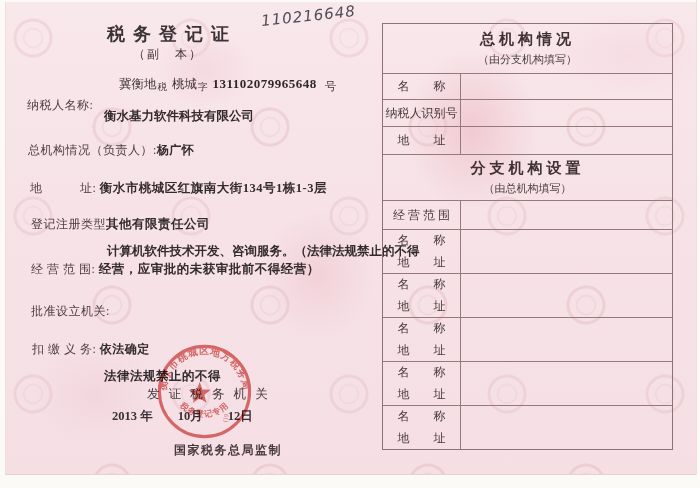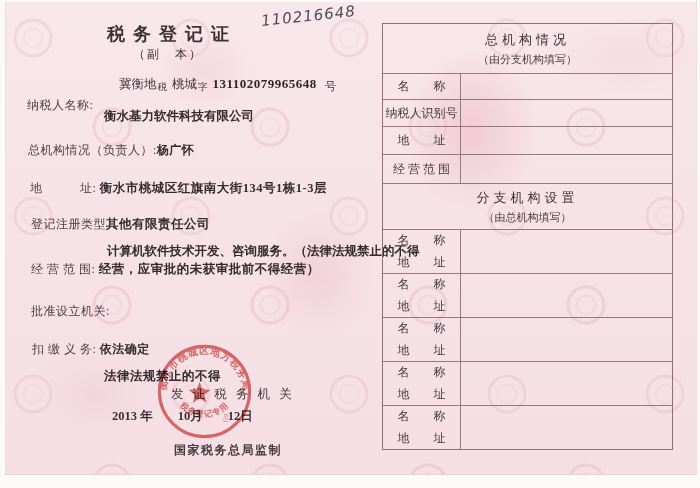--- a/index.html
+++ b/index.html
@@ -51,32 +51,32 @@
   }
   .title-wrap{position:absolute;left:62px;top:22px;width:212px;text-align:center;}
   .cert-title{font-size:18px;font-weight:700;color:#3a3236;letter-spacing:8px;margin-right:-8px;}
   .cert-sub{font-size:12px;color:#413539;letter-spacing:2px;}
   .serial{position:absolute;left:119px;top:76px;font-size:12.5px;color:#3d3336;display:flex;align-items:flex-start;white-space:pre;}
   .serial .sub{font-size:9.5px;position:relative;top:5px;margin:0 5px 0 1px;}
   .serial .num{font-weight:700;font-size:13px;letter-spacing:.5px;color:#2f282b;margin-right:8px;}
   .serial .suffix{position:relative;top:3px;font-size:11.5px;}
   
   .bureau{position:absolute;left:104px;top:368px;font-size:12.5px;font-weight:700;color:#332b2e;letter-spacing:.5px;}
-  .caption{position:absolute;left:171px;top:386px;font-size:12.5px;color:#473a3d;letter-spacing:3px;white-space:pre;}
+  .caption{position:absolute;left:147px;top:386px;font-size:12.5px;color:#473a3d;letter-spacing:3px;white-space:pre;}
   .dateline{position:absolute;left:112px;top:408px;font-size:12.5px;font-weight:600;color:#3b3134;white-space:pre;}
   .footer{position:absolute;left:126px;top:442px;font-size:12px;font-weight:600;color:#473a3d;letter-spacing:1.5px;padding-left:48px;}
   
   .rt{
     position:absolute;left:382px;top:23px;width:291px;height:427px;
     border:1.2px solid #8d7173;box-sizing:border-box;font-size:12px;color:#46393c;
   }
   .rrow{display:flex;box-sizing:border-box;border-top:1px solid #95797b;}
   .rrow:first-child{border-top:none;}
   .rhead{display:flex;flex-direction:column;align-items:center;justify-content:center;box-sizing:border-box;}
-  .rhead .h1{font-size:13px;font-weight:400;letter-spacing:4px;color:#3f3134;}
+  .rhead .h1{font-size:15px;font-weight:700;letter-spacing:4px;color:#3f3134;}
   .rhead .h2{font-size:11px;margin-top:3px;color:#4c3d40;}
   .rlabel{width:78px;border-right:1px solid #95797b;display:flex;align-items:center;justify-content:center;box-sizing:border-box;white-space:pre;}
   .rvalue{flex:1;}
   .pairs{position:absolute;left:0;right:0;top:205px;bottom:0;display:flex;flex-direction:column;}
   .pair{flex:1;display:flex;border-top:1px solid #95797b;box-sizing:border-box;}
   .pair .rlabel{flex-direction:column;justify-content:space-around;align-items:center;}
   
   .seal{position:absolute;left:156px;top:343px;width:97px;height:97px;opacity:.8;mix-blend-mode:multiply;}
 </style>
 </head>
@@ -147,27 +147,27 @@
         <div class="rvalue"></div>
     </div>
     <div class="rrow" style="height:27px;">
       <div class="rlabel">纳税人识别号</div>
         <div class="rvalue"></div>
     </div>
     <div class="rrow" style="height:28px;">
       <div class="rlabel">地　　址</div>
         <div class="rvalue"></div>
     </div>
+    <div class="rrow rhead" style="height:46px;">
+      <div class="h1">分支机构设置</div>
+      <div class="h2">（由总机构填写）</div>
+    </div>
     <div class="rrow" style="height:29px;">
       <div class="rlabel">经 营 范 围</div>
         <div class="rvalue"></div>
-    </div>
-    <div class="rrow rhead" style="height:46px;">
-      <div class="h1">分支机构设置</div>
-      <div class="h2">（由总机构填写）</div>
     </div>
     <div class="pairs">
       <div class="pair">
         <div class="rlabel"><span>名　　称</span><span>地　　址</span></div>
         <div class="rvalue"></div>
       </div>
       <div class="pair">
         <div class="rlabel"><span>名　　称</span><span>地　　址</span></div>
         <div class="rvalue"></div>
       </div>

